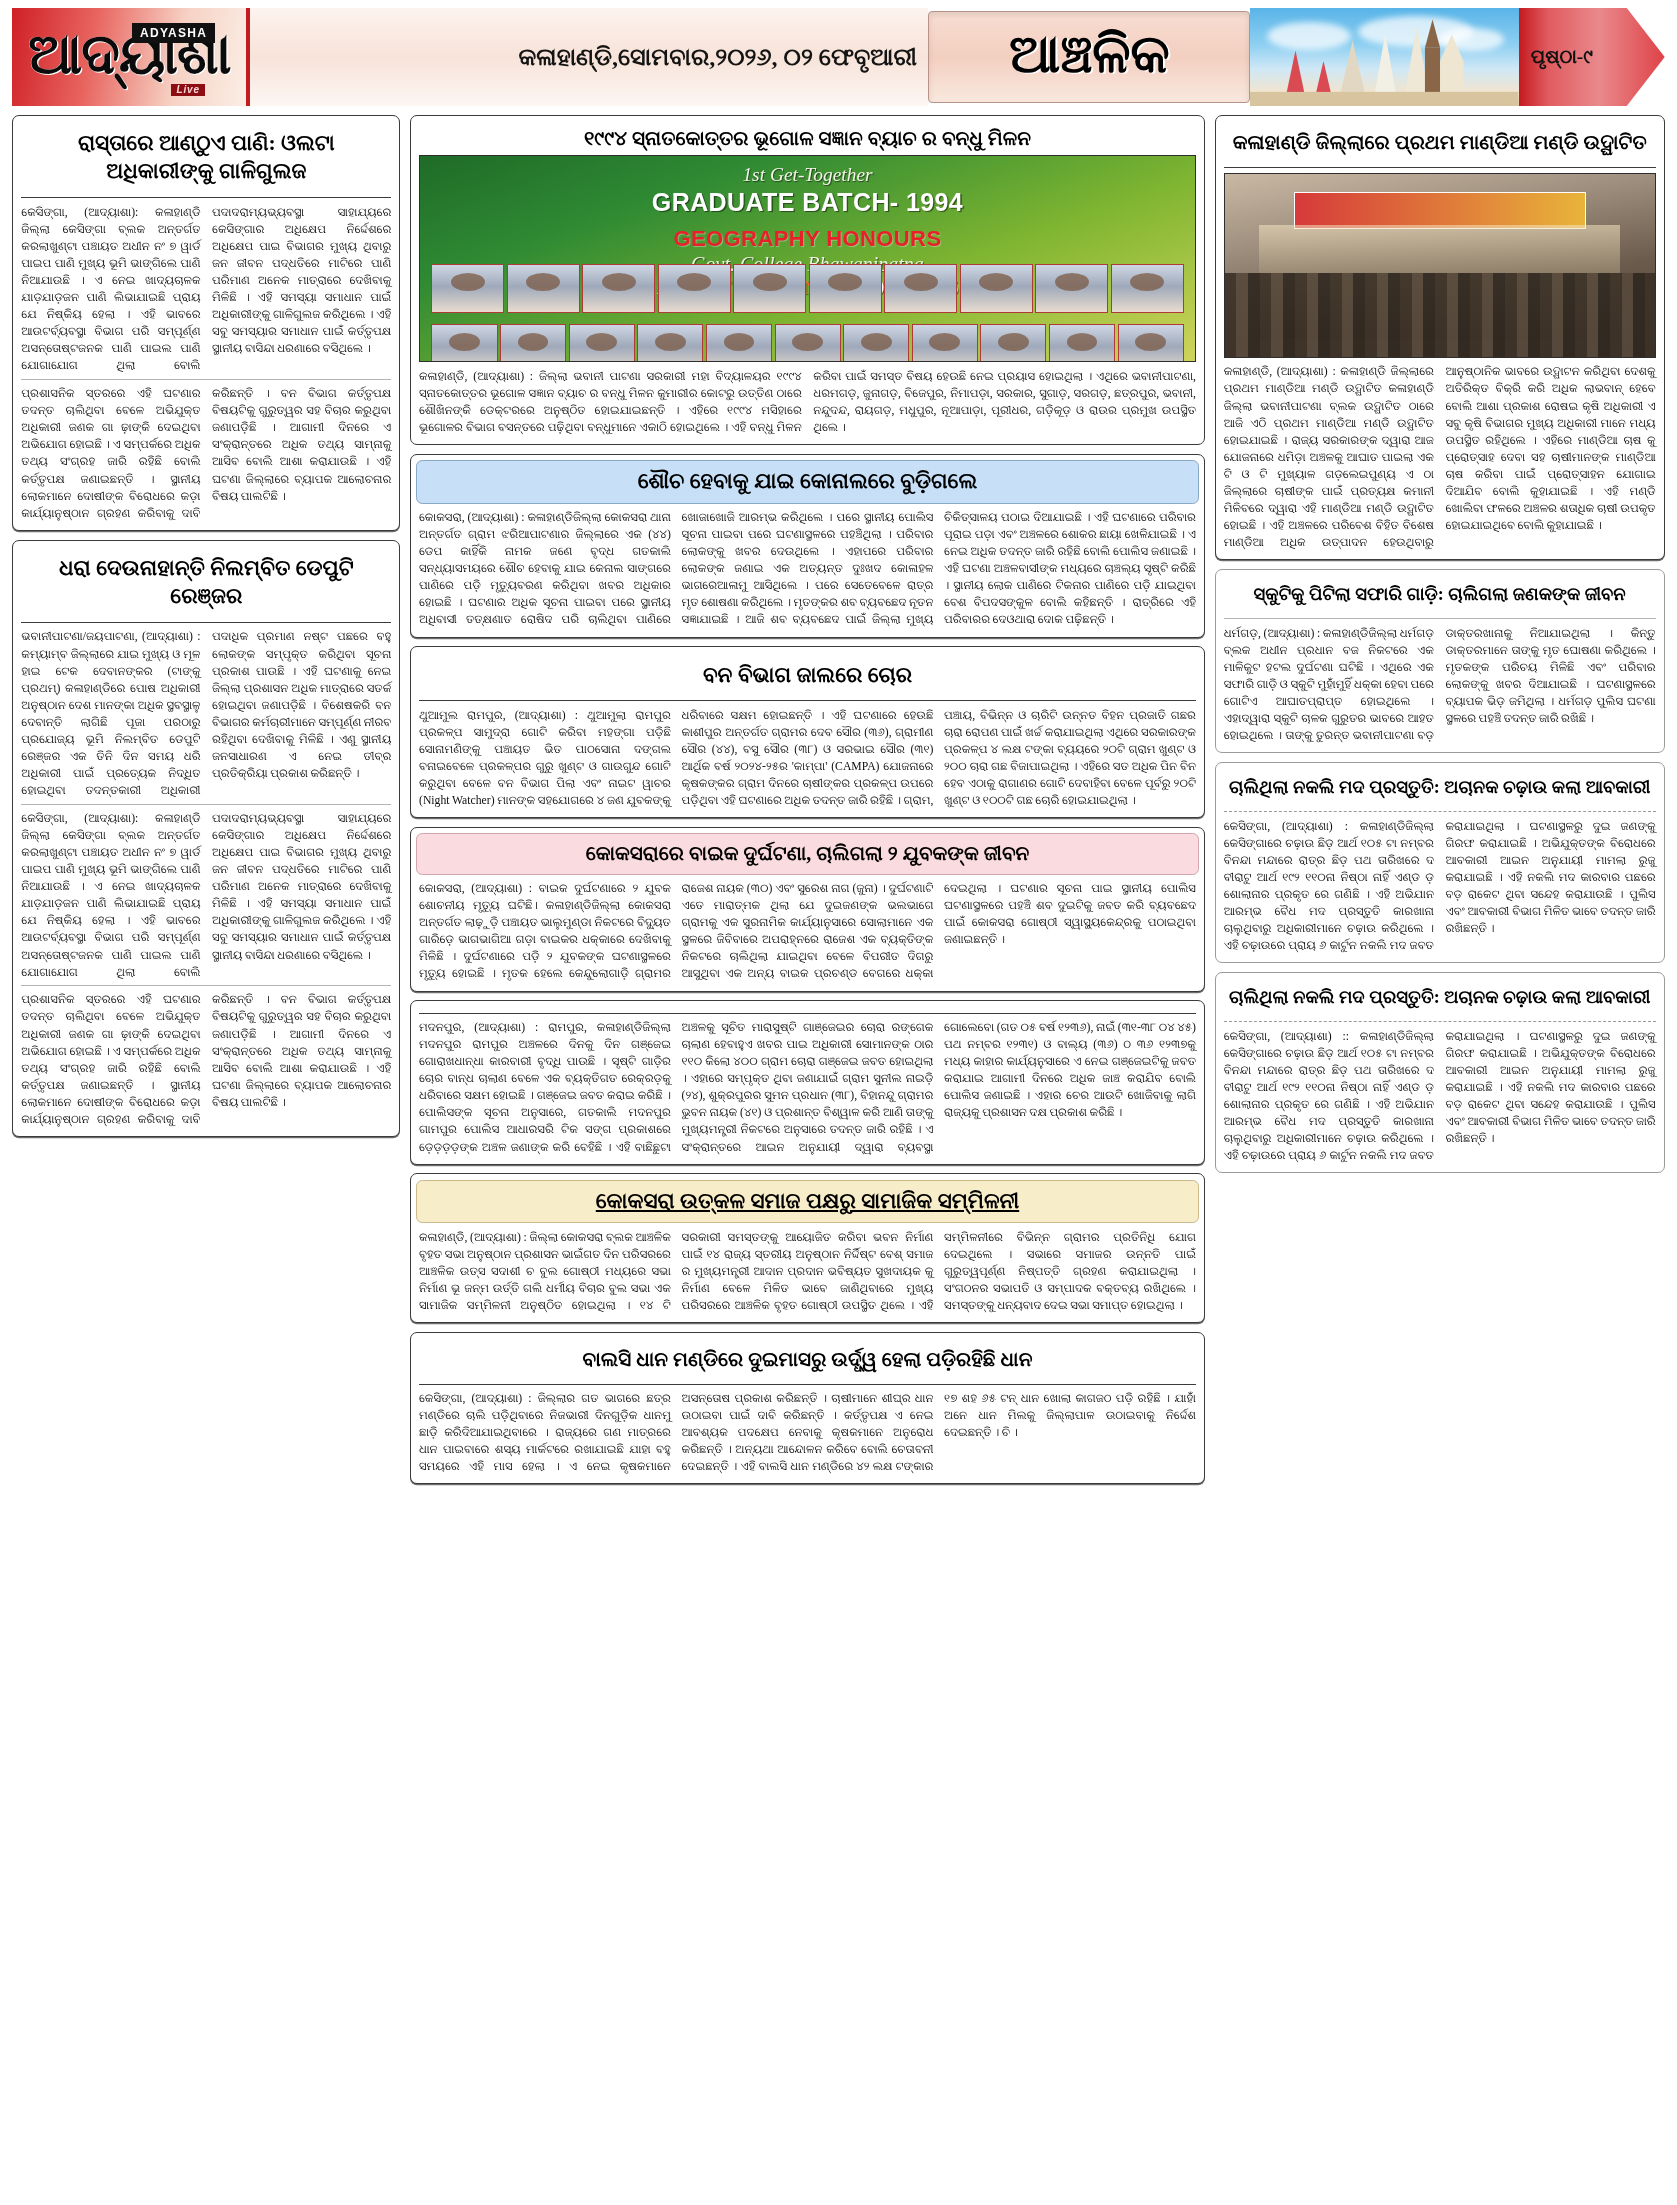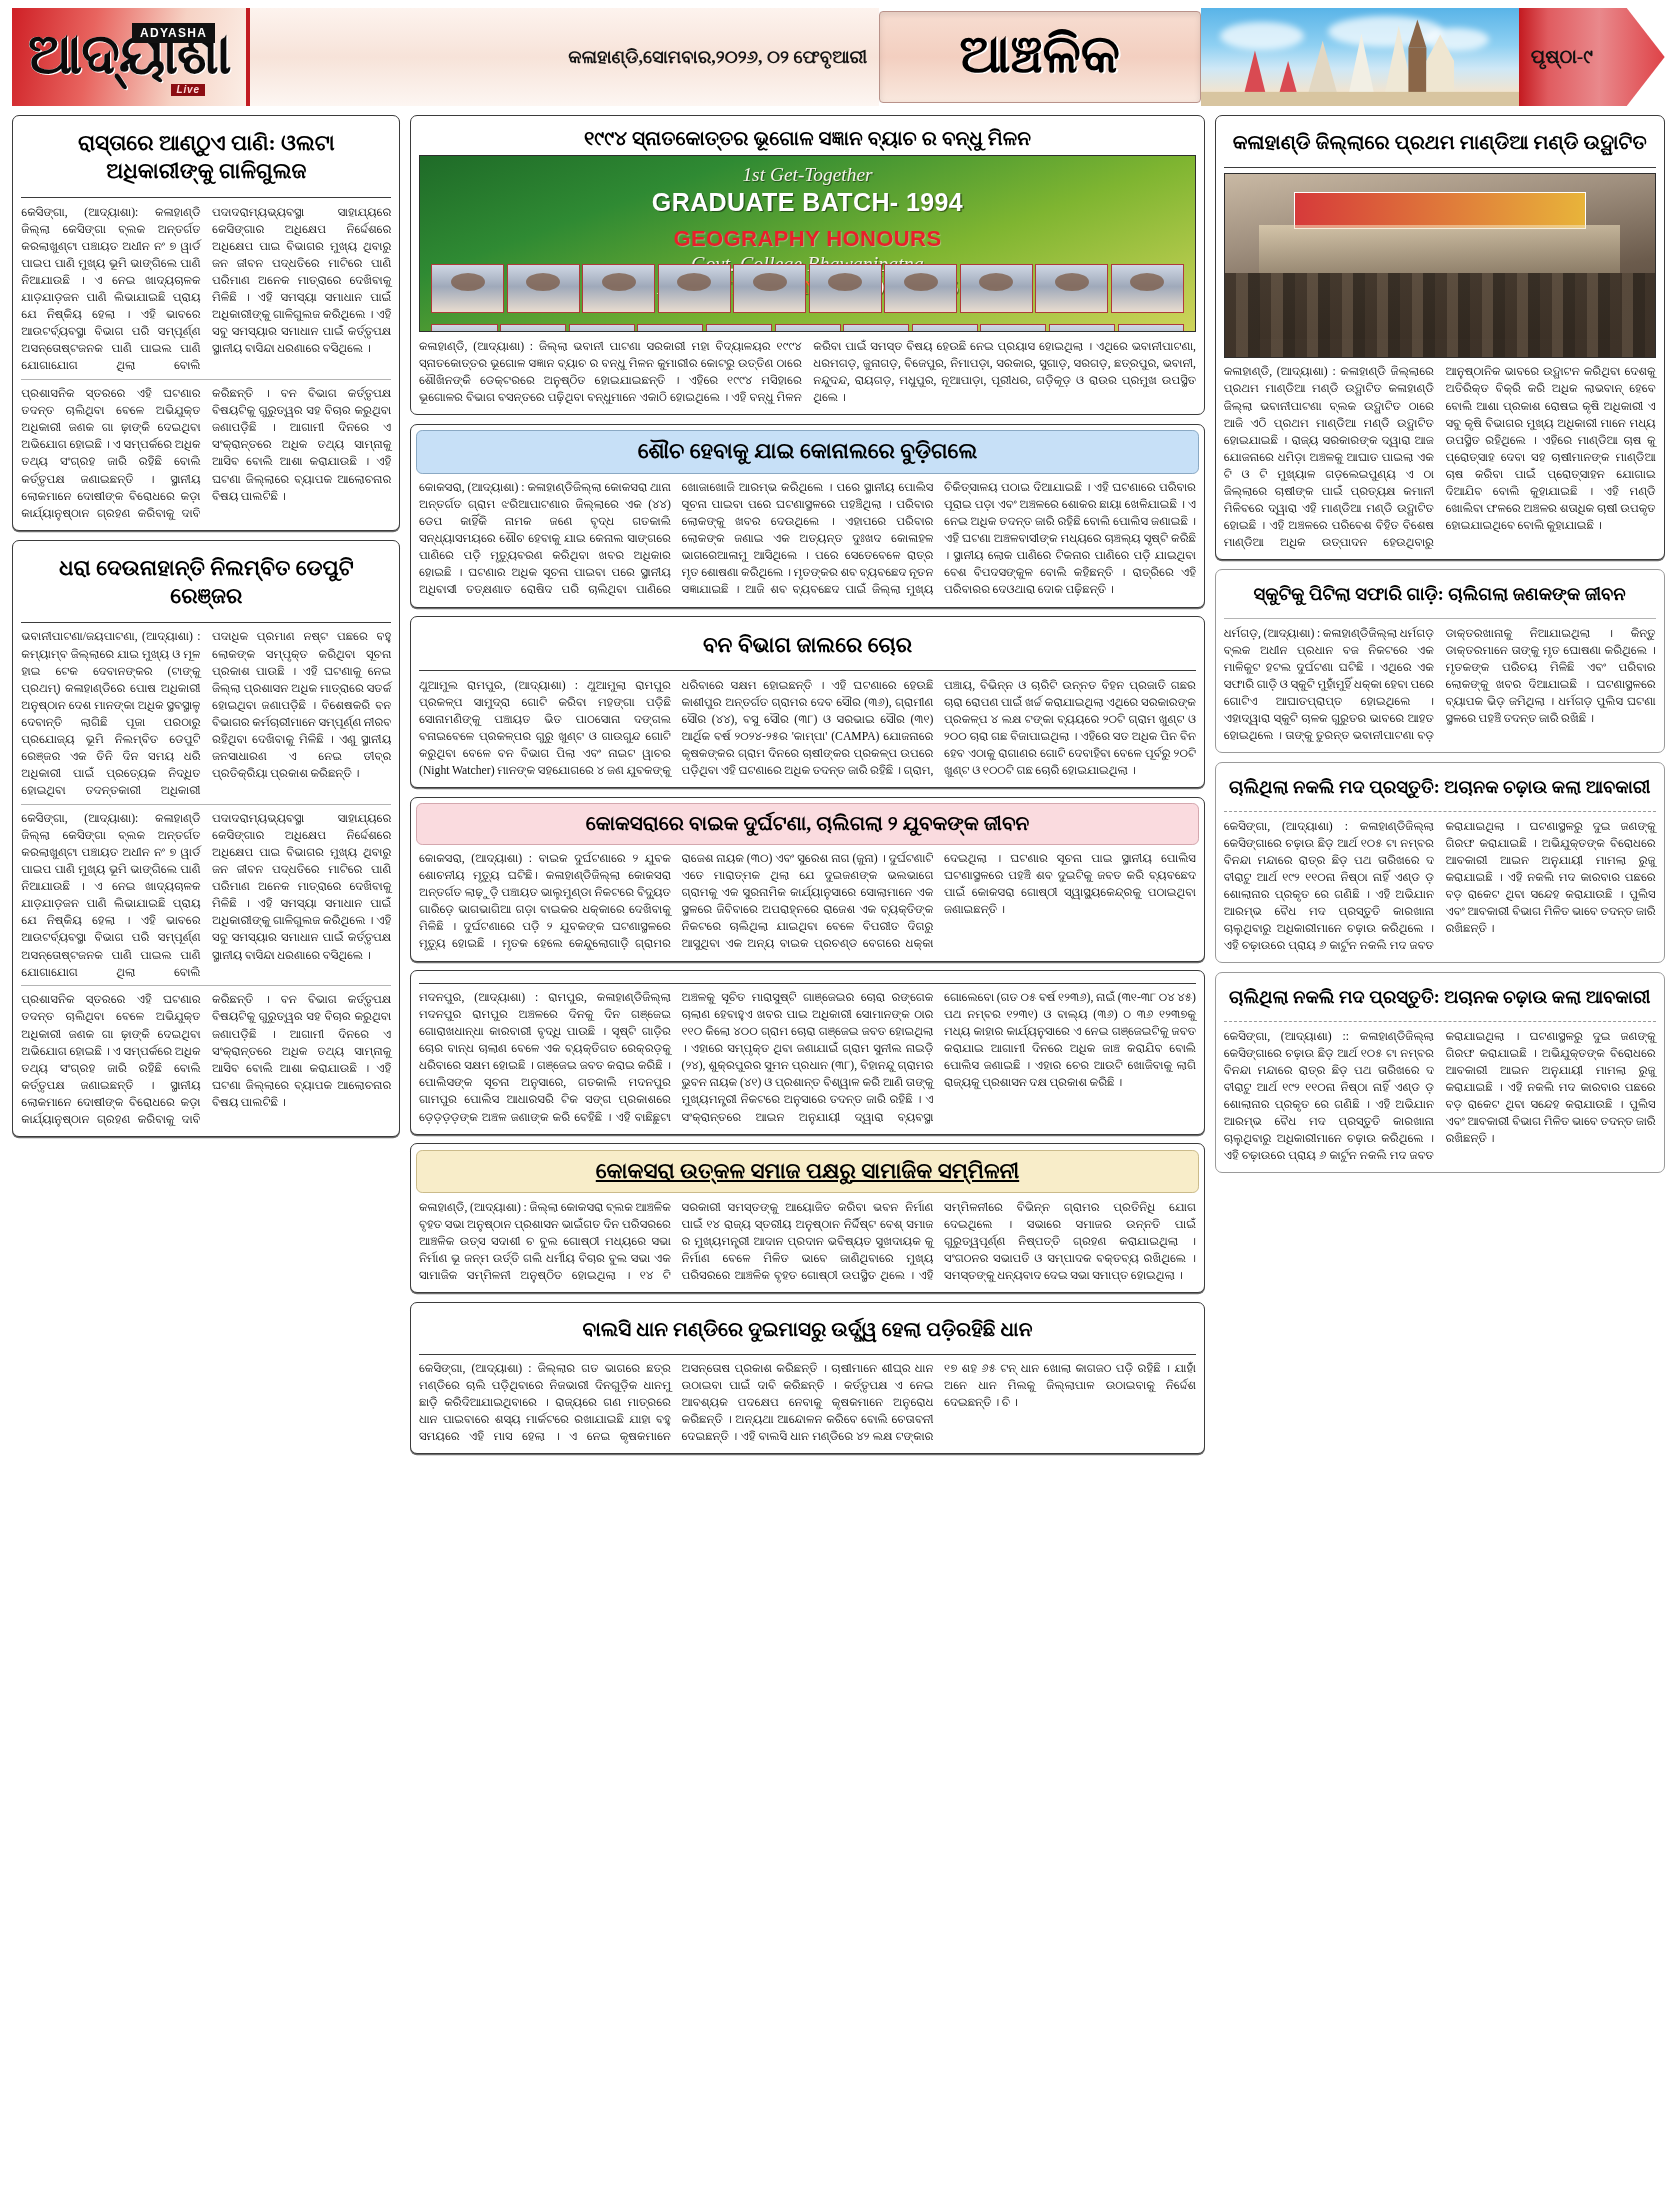--- a/index.html
+++ b/index.html
@@ -71,21 +71,21 @@
     flex: 1 1 auto;
     background: linear-gradient(180deg, #fdf3ee 0%, #f7e3d9 50%, #fdf6f2 100%);
     display: flex;
     align-items: center;
     justify-content: flex-end;
     padding-right: 11.5px;
     position: relative;
   }
   .date-text {
     font-family: "Liberation Serif", serif;
-    font-size: 18px;
+    font-size: 24px;
     font-weight: bold;
     color: #141414;
     white-space: nowrap;
   }
   .section-plate {
     flex: 0 0 322px;
     background: linear-gradient(180deg, #f7ddd1 0%, #f3cfc0 50%, #f9e8de 100%);
     border: 1.8px solid #b9928a;
     border-radius: 4px;
     display: flex;
@@ -199,21 +199,21 @@
   .cols-3 { column-count: 3; column-gap: 10.6px; }
 
   
   .photo {
     position: relative;
     width: 100%;
     overflow: hidden;
     border: 1.3px solid #2e2e2e;
     background: #0d2a0d;
   }
-  .banner-photo { height: 177px; background: linear-gradient(160deg, #1f6b28 0%, #2f8a33 26%, #7fb531 62%, #cfd45a 100%); }
+  .banner-photo { height: 207px; background: linear-gradient(160deg, #1f6b28 0%, #2f8a33 26%, #7fb531 62%, #cfd45a 100%); }
   .banner-inner { position: absolute; inset: 8px 9.7px auto 9.7px; text-align: center; }
   .bn-1 {
     font-family: "Liberation Serif", serif;
     font-style: italic;
     font-size: 19.4px;
     color: #f4f4e8;
     text-shadow: 0.9px 0.9px 0.9px rgba(0,0,0,.55);
     margin-bottom: 1.8px;
   }
   .bn-2 {

